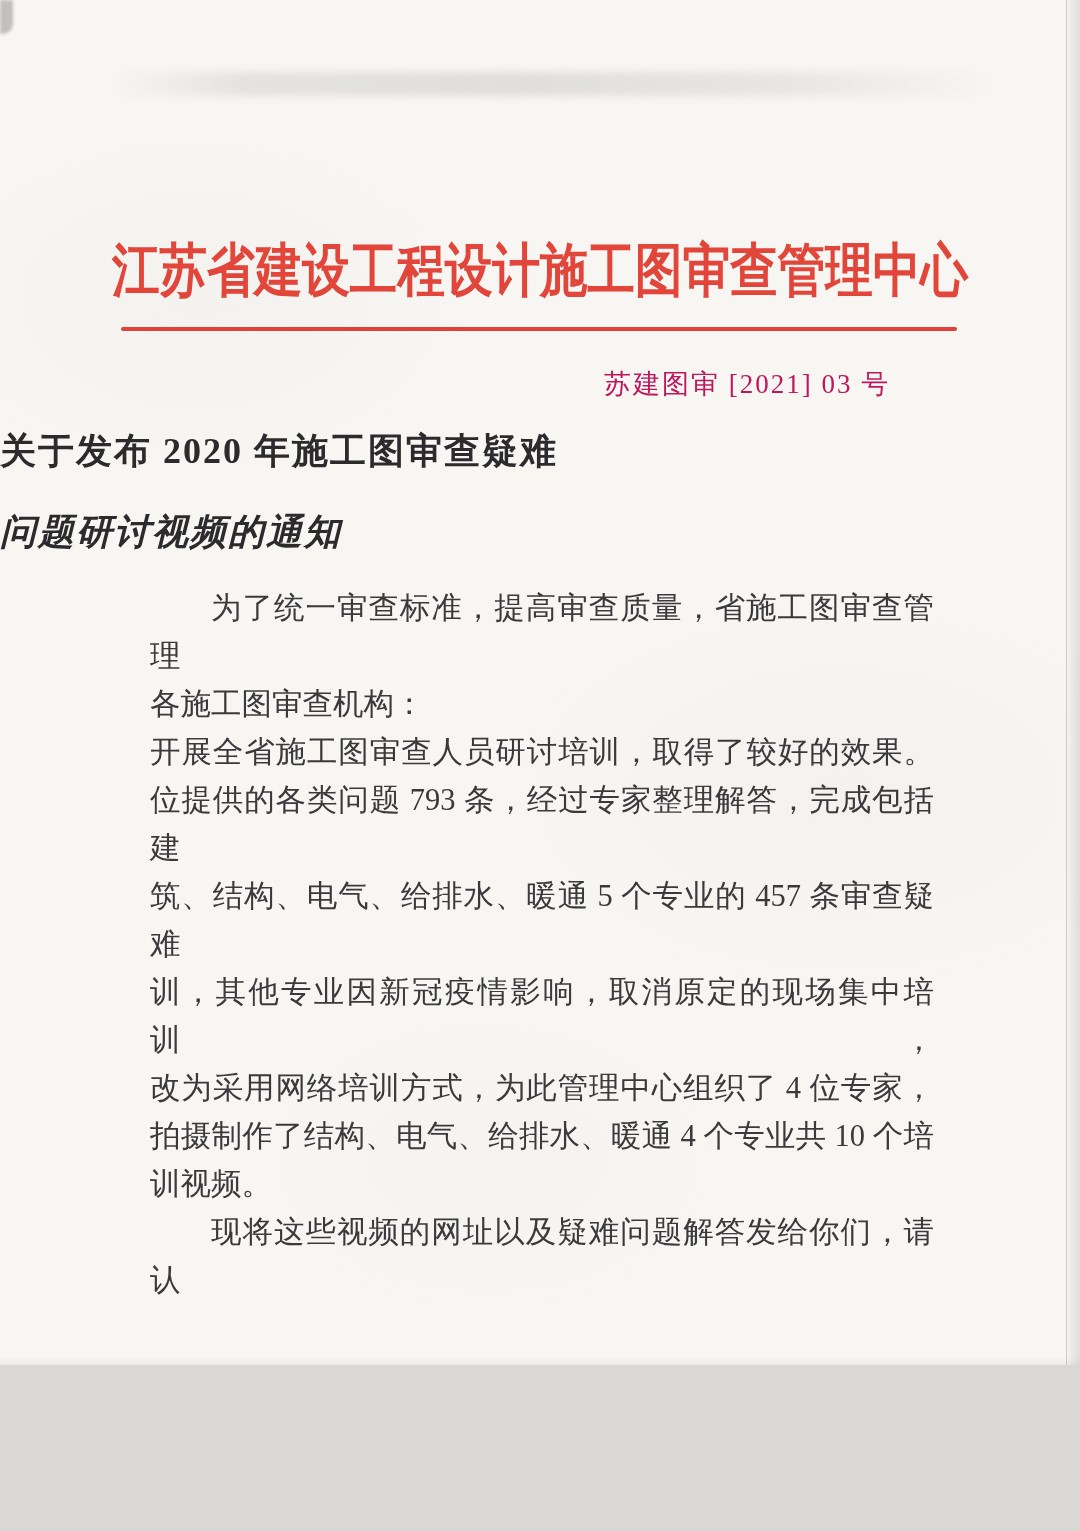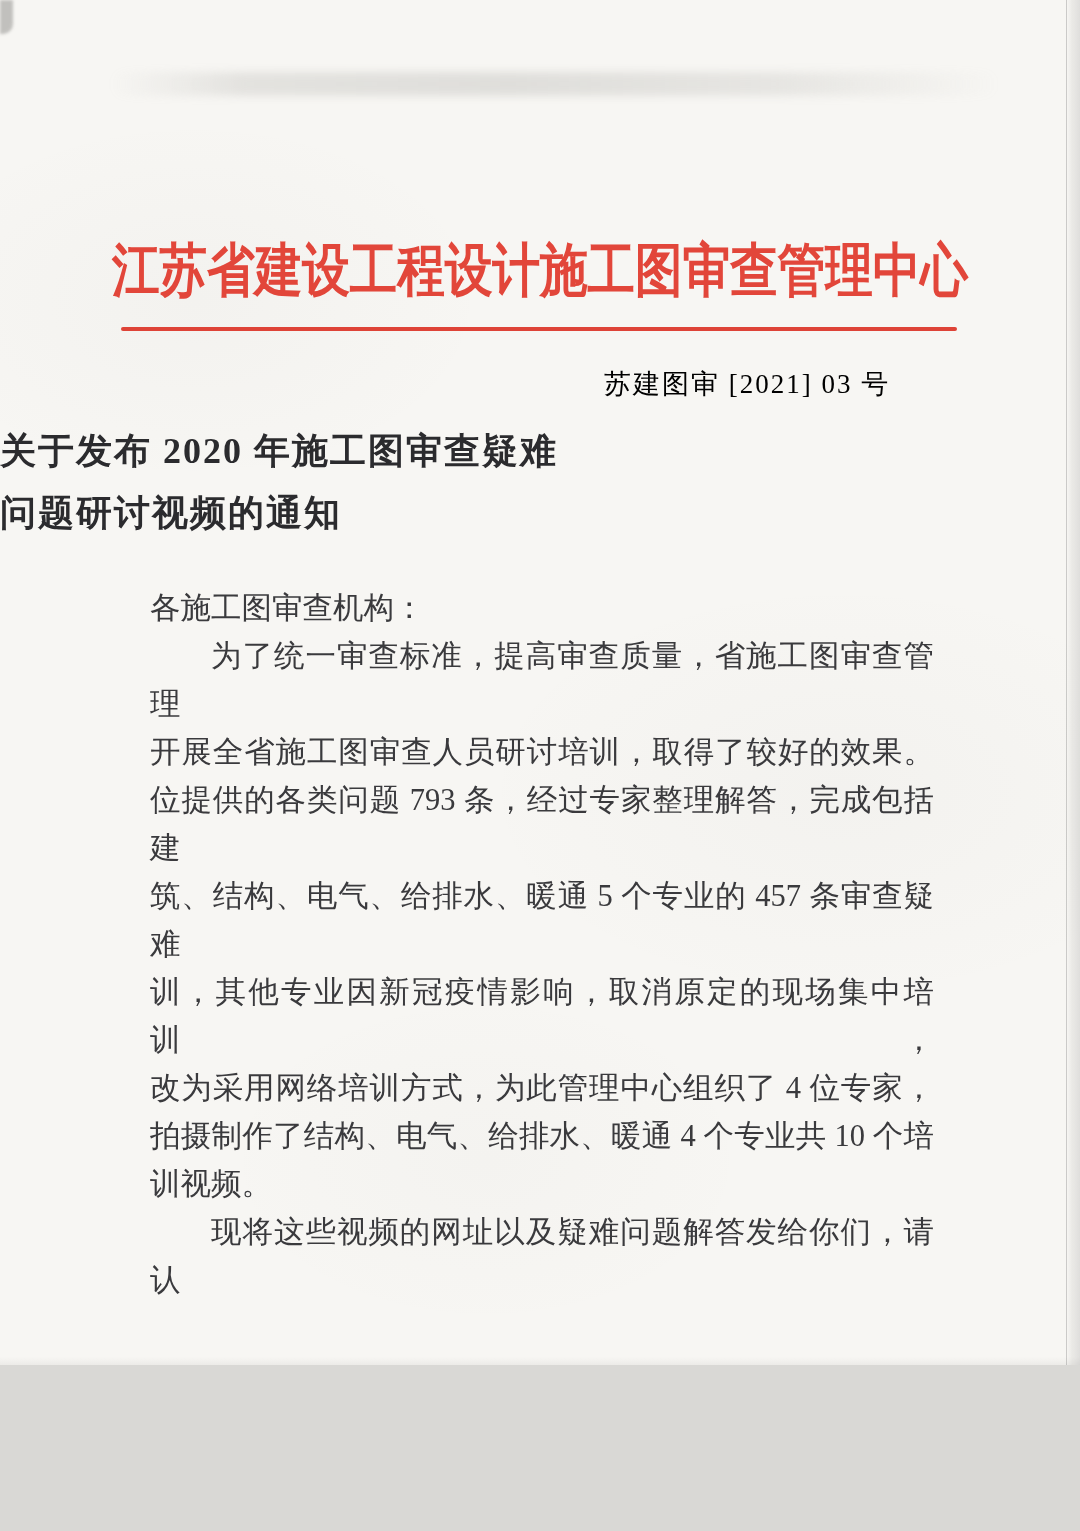--- a/index.html
+++ b/index.html
@@ -32,25 +32,25 @@
   .letterhead{
     position:absolute; top:232px; left:0; width:100%; margin:0;
     text-align:center; white-space:nowrap;
     font-size:58px; font-weight:bold; color:#e2463a;
     transform:scaleX(.82); transform-origin:center;
   }
   .red-rule{ position:absolute; top:327px; left:121px; width:836px; height:4px;
     background:#de4337; border-radius:2px; }
 
   .doc-number{ position:absolute; top:366px; left:604px; white-space:nowrap;
-    font-size:27px; letter-spacing:2px; color:#000000; }
+    font-size:27px; letter-spacing:2px; color:#be185d; }
 
   .doc-title{ position:absolute; top:427px; left:0; width:100%;
     text-align:left; font-weight:bold; color:#2b2b2e; font-size:36px; letter-spacing:2px; }
-  .doc-title .t2{ margin-top:13px; }
+  .doc-title .t2{ margin-top:32px;font-style:italic; }
 
   .body-text{ position:absolute; left:150px; top:584px; width:784px;
     font-size:30.5px; line-height:48px; color:#3a3a3d; }
   .bl{ text-align:justify; text-align-last:justify; }
   .bl.short{ text-align-last:left; }
   .bl.indent{ text-indent:61px; }
 
   .bottom-rule{ position:absolute; top:1408px; left:0; width:1080px; height:3px; opacity:.85;
     background:linear-gradient(90deg,#6f6f6d,#9f9f9c 55%,#b7b6b3); }
 
@@ -81,22 +81,22 @@
   <div class="red-rule"></div>
 
   <div class="doc-number">苏建图审 [2021]  03 号</div>
 
   <div class="doc-title">
     <div class="t1">关于发布 2020 年施工图审查疑难</div>
     <div class="t2">问题研讨视频的通知</div>
   </div>
 
   <div class="body-text">
+    <div class="bl indent">为了统一审查标准，提高审查质量，省施工图审查管理</div>
     <div class="bl short">各施工图审查机构：</div>
-    <div class="bl indent">为了统一审查标准，提高审查质量，省施工图审查管理</div>
     <div class="bl">开展全省施工图审查人员研讨培训，取得了较好的效果。</div>
     <div class="bl">位提供的各类问题 793 条，经过专家整理解答，完成包括建</div>
     <div class="bl">筑、结构、电气、给排水、暖通 5 个专业的 457 条审查疑难</div>
     <div class="bl">训，其他专业因新冠疫情影响，取消原定的现场集中培训，</div>
     <div class="bl">改为采用网络培训方式，为此管理中心组织了 4 位专家，</div>
     <div class="bl">拍摄制作了结构、电气、给排水、暖通 4 个专业共 10 个培</div>
     <div class="bl short">训视频。</div>
     <div class="bl indent">现将这些视频的网址以及疑难问题解答发给你们，请认</div>
 
   </div>

